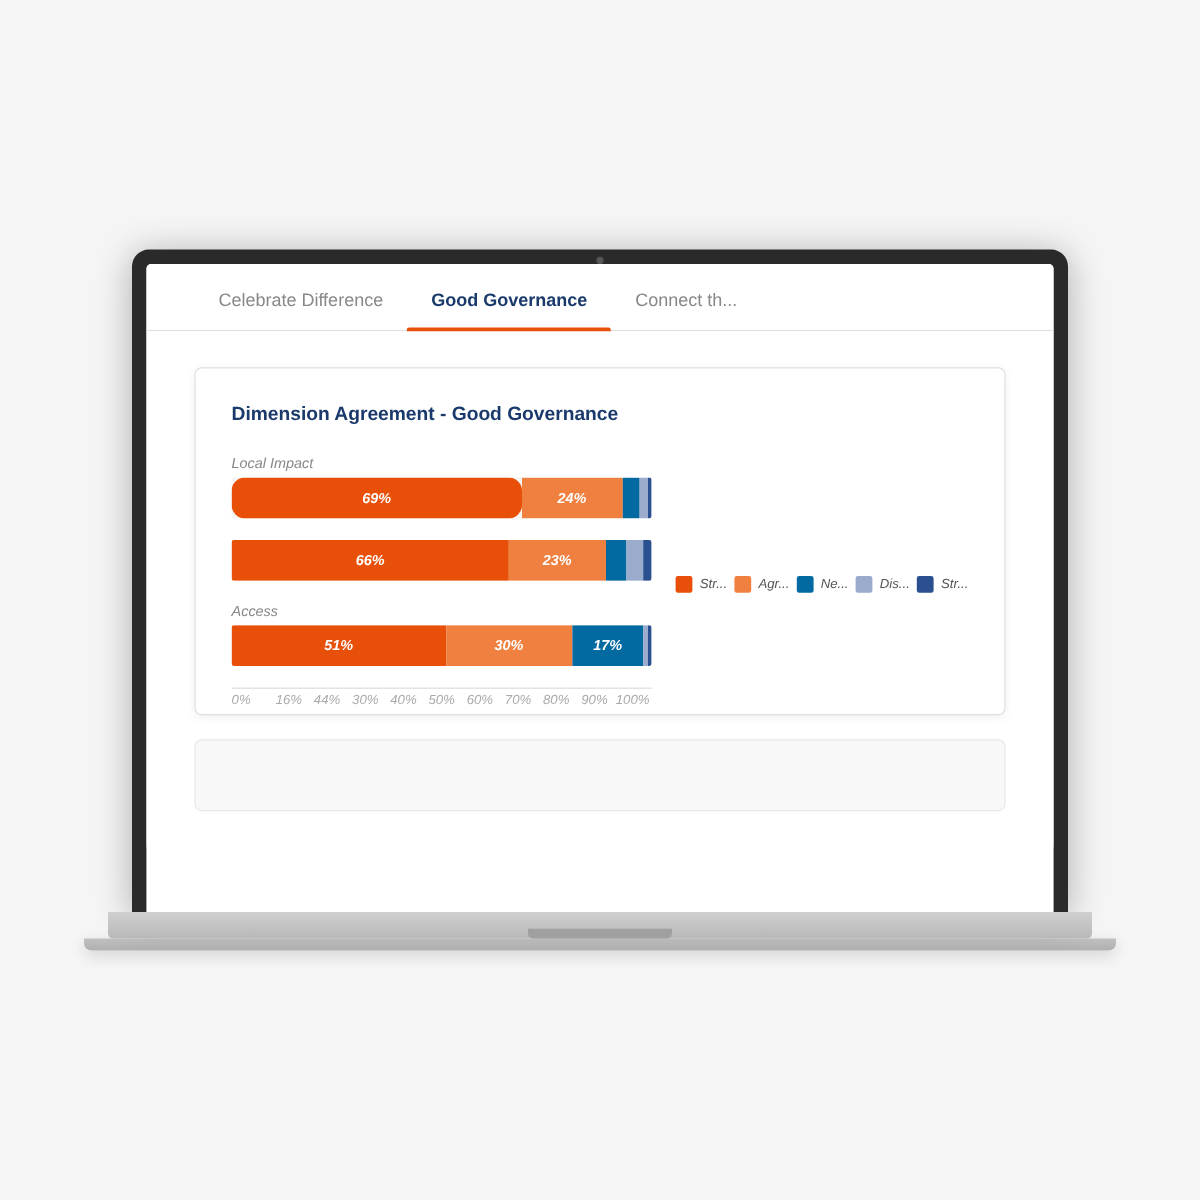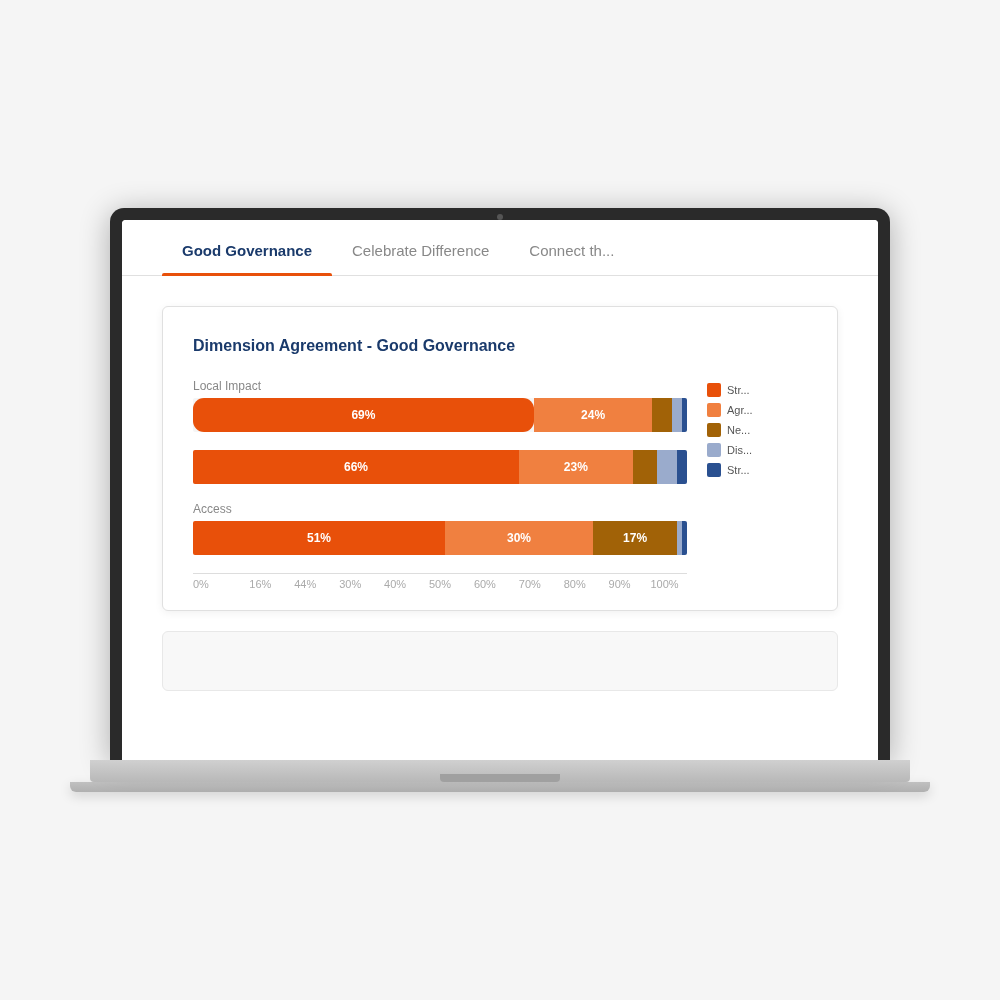--- a/index.html
+++ b/index.html
@@ -132,34 +132,35 @@
     .content {
       padding: 30px 40px;
       background: #fff;
     }
 
     
     .chart-card {
       background: #fff;
       border: 1px solid #e0e0e0;
       border-radius: 6px;
-      padding: 30px 30px 20px;
+      padding: 30px 30px 5px;
       box-shadow: 0 2px 8px rgba(0,0,0,0.06);
     }
 
     .chart-title {
       font-size: 16px;
       font-weight: 700;
       color: #1a3a6b;
       margin-bottom: 24px;
     }
 
     .chart-area {
       display: flex;
       gap: 20px;
+      font-style: italic;
     }
 
     .bars-section {
       flex: 1;
     }
 
     .bar-group {
       margin-bottom: 18px;
     }
 
@@ -183,21 +184,21 @@
       display: flex;
       align-items: center;
       justify-content: center;
       font-size: 12px;
       font-weight: 600;
       color: #fff;
     }
 
     .seg-strong-agree { background: #e8500a; }
     .seg-agree { background: #f08040; }
-    .seg-neutral { background: #a16207; }
+    .seg-neutral { background: #0369a1; }
     .seg-disagree { background: #9aabcc; }
     .seg-strong-disagree { background: #2a5090; }
 
     
     .x-axis {
       display: flex;
       padding-left: 0;
       margin-top: 8px;
       border-top: 1px solid #ddd;
       position: relative;
@@ -211,21 +212,21 @@
       padding-top: 4px;
     }
 
     .x-tick:first-child {
       text-align: left;
     }
 
     
     .legend {
       display: flex;
-      flex-direction: column;
+      flex-direction: row;
       gap: 6px;
       min-width: 100px;
       padding-top: 4px;
     }
 
     .legend-item {
       display: flex;
       align-items: center;
       gap: 6px;
       font-size: 11px;
@@ -249,25 +250,25 @@
   </style>
 </head>
 <body>
 
 <div class="scene">
   <div class="laptop">
     <div class="screen-outer">
       <div class="screen-inner">
 
         <div class="tabs">
+          <div class="tab">
+            <span>Celebrate Difference</span>
+          </div>
           <div class="tab active">
             <span>Good Governance</span>
-          </div>
-          <div class="tab">
-            <span>Celebrate Difference</span>
           </div>
           <div class="tab">
             <span>Connect th...</span>
           </div>
         </div>
 
         <div class="content">
           <div class="chart-card">
             <div class="chart-title">Dimension Agreement - Good Governance</div>
 

